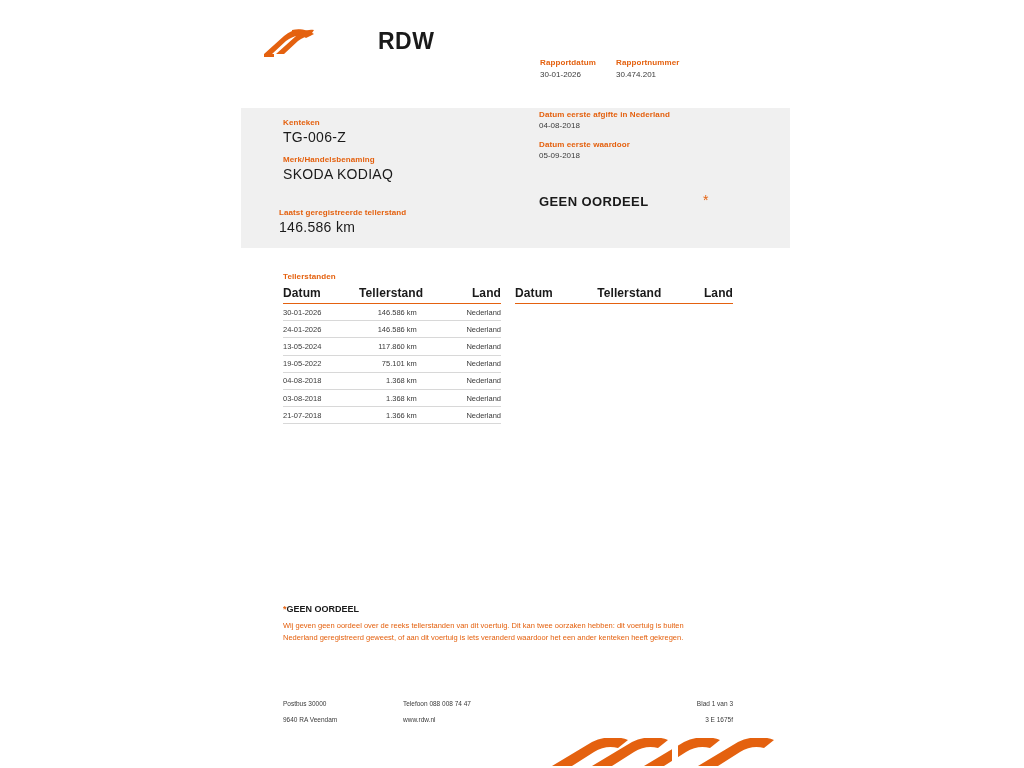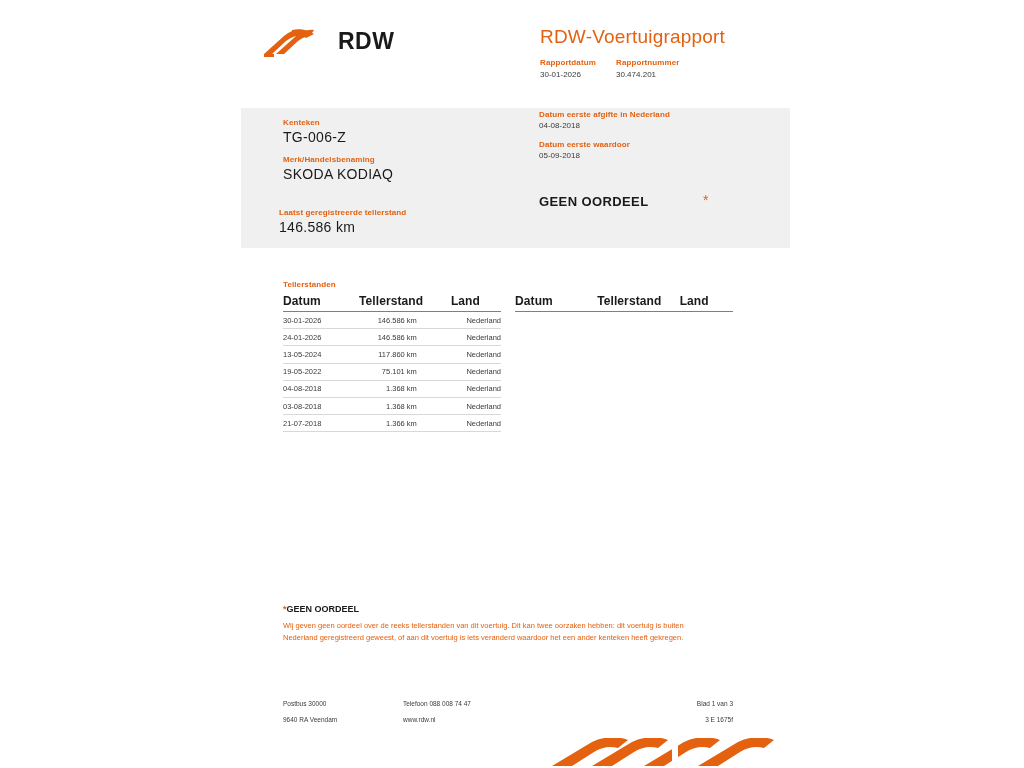--- a/index.html
+++ b/index.html
@@ -28,20 +28,21 @@
     top: 0;
     width: 1024px;
     height: 96px;
   }
   .logo-wrap {
     position: absolute;
     left: 262px;
     top: 24px;
     display: flex;
     align-items: center;
+    gap: 40px;
   }
   .logo-mark {
     width: 68px;
     height: 34px;
     margin-right: 8px;
   }
   .logo-text {
     font-size: 23px;
     font-weight: bold;
     letter-spacing: 0.5px;
@@ -138,21 +139,21 @@
     left: 462px;
     top: 84px;
     color: #e4610f;
     font-size: 14px;
   }
 
   
   .table-section {
     position: absolute;
     left: 283px;
-    top: 280px;
+    top: 272px;
     width: 460px;
   }
   .section-title {
     color: #e4610f;
     font-weight: bold;
     font-size: 8px;
     margin-bottom: 5px;
     letter-spacing: 0.1px;
   }
   .table-cols {
@@ -167,21 +168,21 @@
   .tbl thead th {
     font-size: 12px;
     font-weight: bold;
     color: #1a1a1a;
     text-align: left;
     padding: 0 0 3px 0;
     border-bottom: 1.2px solid #e4610f;
     letter-spacing: 0.1px;
   }
   .tbl thead th.num { text-align: left; padding-left: 14px; }
-  .tbl thead th.land { }
+  .tbl thead th.land { text-align: right; }
   .tbl tbody td {
     padding: 3.6px 0;
     border-bottom: 0.6px solid #d8d8d8;
     color: #3a3a3a;
     font-size: 7.5px;
     white-space: nowrap;
   }
   .tbl tbody td.num { text-align: right; padding-right: 34px; }
   .tbl tbody td.land { text-align: right; }
   .col-date { width: 74px; }
@@ -249,21 +250,20 @@
         <svg viewBox="0 0 68 34" width="68" height="34" xmlns="http://www.w3.org/2000/svg">
           <path d="M2 30 L22 12 C28 7 34 5 40 6 L36 12 C32 12 28 14 24 17 L10 30 Z" fill="#e4610f"></path>
           <path d="M14 30 L34 12 C40 7 46 5 52 6 L48 12 C44 12 40 14 36 17 L22 30 Z" fill="#e4610f"></path>
           <path d="M30 6 C38 4 46 6 52 10 L44 14 C40 11 35 10 30 10 Z" fill="#e4610f"></path>
           <path d="M2 30 L12 30 L12 33 L2 33 Z" fill="#e4610f"></path>
         </svg>
       </span>
       <span class="logo-text">RDW</span>
     </div>
 
-    <div class="report-title">RDW-Voertuigrapport</div>
 
     <div class="report-meta">
       <div class="meta-block first">
         <div class="meta-label">Rapportdatum</div>
         <div class="meta-value">30-01-2026</div>
       </div>
       <div class="meta-block">
         <div class="meta-label">Rapportnummer</div>
         <div class="meta-value">30.474.201</div>
       </div>

